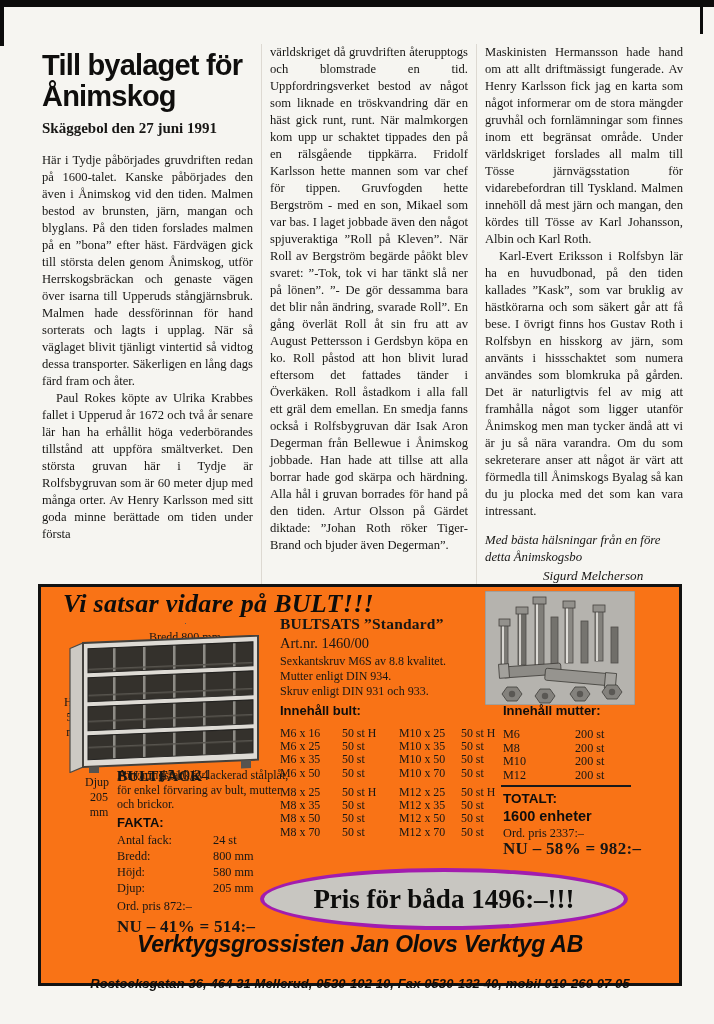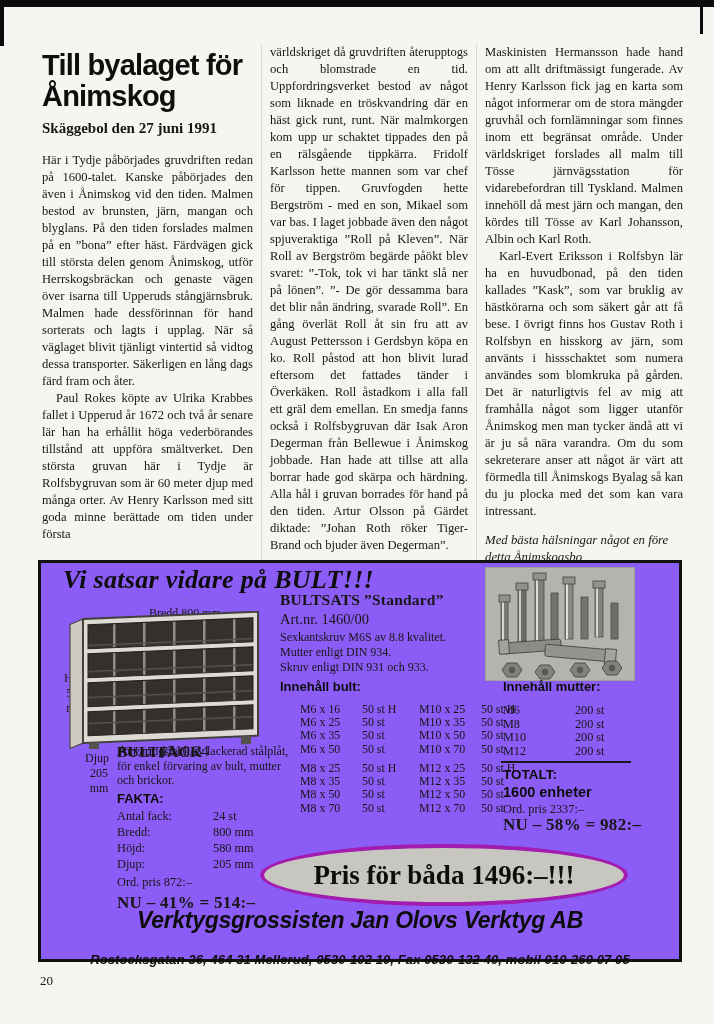--- a/index.html
+++ b/index.html
@@ -25,22 +25,22 @@
   .dateline { font-weight:700; font-size:15px; margin:9px 0 15px 0; }
   .body-text { font-size:12.6px; line-height:17px; text-align:justify; }
   .body-text p { margin:0; }
   .body-text p.indent { text-indent:14px; }
   .closing { margin-top:12px; font-style:italic; font-size:12.8px; line-height:16.5px; text-align:left; }
   .signature { font-style:italic; font-size:13.2px; margin-top:3px; margin-left:58px; }
   .pageno { position:absolute; left:40px; top:973px; font-size:13px; }
 
   
   .ad {
-    position:absolute; left:38px; top:560px; width:638px; height:396px;
-    background:#8b5cf6; border:3px solid #121212; z-index:2;
+    position:absolute; left:38px; top:584px; width:638px; height:396px;
+    background:#f97316; border:3px solid #121212; z-index:2;
   }
   .ad * { position:absolute; }
   .ad-headline {
     left:22px; top:2px; font-style:italic; font-weight:700; font-size:26px;
     letter-spacing:0.3px; color:#0e0d0c; white-space:nowrap;
   }
   .dim-bredd { left:48px; top:36px; width:192px; display:flex; align-items:center; gap:6px;
                font-size:12px; position:absolute;flex-direction:column; }
   .dim-bredd .tick { flex:1; height:6px; border-top:1px solid #5a5854; position:static; }
   .dim-bredd .tick.l { border-left:1px solid #5a5854; }
@@ -65,21 +65,21 @@
   .bf-ord { font-size:12.3px; margin-top:3px; }
   .bf-nu { font-size:17px; font-weight:700; margin-top:3px; letter-spacing:0.3px; white-space:nowrap; }
 
   .bultsats { left:239px; top:28px; width:200px; }
   .bultsats > div { position:static; }
   .bs-name { font-size:15.5px; font-weight:700; letter-spacing:0.2px; }
   .bs-artnr { font-size:14.5px; margin-top:2px; }
   .bs-spec { font-size:12px; line-height:14.8px; margin-top:2px; }
 
   .bult-label { left:239px; top:116px; }
-  .bult-grid { display:grid; grid-template-columns:62px 57px 62px 50px; font-size:11.9px; line-height:13.2px;margin-left:20px; }
+  .bult-grid { display:grid; grid-template-columns:62px 57px 62px 50px; font-size:11.9px; line-height:13.2px; }
   .bult-grid span { position:static; white-space:nowrap; }
   .bult-a { left:239px; top:140px; }
   .bult-b { left:239px; top:199px; }
 
   .mutter-label { left:462px; top:116px; }
   .mutter-grid { left:462px; top:141px; display:grid; grid-template-columns:72px 56px; font-size:12.2px; line-height:13.5px; }
   .mutter-grid span { position:static; }
   .mutter-rule { left:460px; top:198px; width:130px; border-top:2px solid #1a1a1a; }
   .totalt-label { left:462px; top:204px; font-size:13.5px; }
   .totalt-value { left:462px; top:221px; font-size:14.5px; }
@@ -124,21 +124,21 @@
     <div class="col2">
       <div class="body-text">
         <p>världskriget då gruvdriften återupptogs och blomstrade en tid. Uppfordringsverket bestod av något som liknade en tröskvandring där en häst gick runt, runt. När malmkorgen kom upp ur schaktet tippades den på en rälsgående tippkärra. Fridolf Karlsson hette mannen som var chef för tippen. Gruvfogden hette Bergström - med en son, Mikael som var bas. I laget jobbade även den något spjuveraktiga ”Roll på Kleven”. När Roll av Bergström begärde påökt blev svaret: ”-Tok, tok vi har tänkt slå ner på lönen”. ”- De gör dessamma bara det blir nån ändring, svarade Roll”. En gång överlät Roll åt sin fru att av August Pettersson i Gerdsbyn köpa en ko. Roll påstod att hon blivit lurad eftersom det fattades tänder i Överkäken. Roll åstadkom i alla fall ett gräl dem emellan. En smedja fanns också i Rolfsbygruvan där Isak Aron Degerman från Bellewue i Ånimskog jobbade. Han hade att tillse att alla borrar hade god skärpa och härdning. Alla hål i gruvan borrades för hand på den tiden. Artur Olsson på Gärdet diktade: ”Johan Roth röker Tiger-Brand och bjuder även Degerman”.</p>
       </div>
     </div>
     <div class="col3">
       <div class="body-text">
         <p>Maskinisten Hermansson hade hand om att allt driftmässigt fungerade. Av Henry Karlsson fick jag en karta som något informerar om de stora mängder gruvhål och fornlämningar som finnes inom ett begränsat område. Under världskriget forslades all malm till Tösse järnvägsstation för vidarebefordran till Tyskland. Malmen innehöll då mest järn och mangan, den kördes till Tösse av Karl Johansson, Albin och Karl Roth.</p>
         <p class="indent">Karl-Evert Eriksson i Rolfsbyn lär ha en huvudbonad, på den tiden kallades ”Kask”, som var bruklig av hästkörarna och som säkert går att få bese. I övrigt finns hos Gustav Roth i Rolfsbyn en hisskorg av järn, som använts i hissschaktet som numera användes som blomkruka på gården. Det är naturligtvis fel av mig att framhålla något som ligger utanför Ånimskog men man tycker ändå att vi är ju så nära varandra. Om du som sekreterare anser att något är värt att förmedla till Ånimskogs Byalag så kan du ju plocka med det som kan vara intressant.</p>
       </div>
-      <div class="closing">Med bästa hälsningar något en före detta Ånimskogsbo</div>
+      <div class="closing">Med bästa hälsningar från en före detta Ånimskogsbo</div>
       <div class="signature">Sigurd Melcherson</div>
     </div>
   </div>
 
   <div class="ad">
 
     <div class="ad-headline">Vi satsar vidare på BULT!!!</div>
 
     <svg class="photo-svg" width="150" height="114" viewBox="0 0 150 114">
       <rect x="0" y="0" width="150" height="114" fill="#b5b3ae"></rect>

